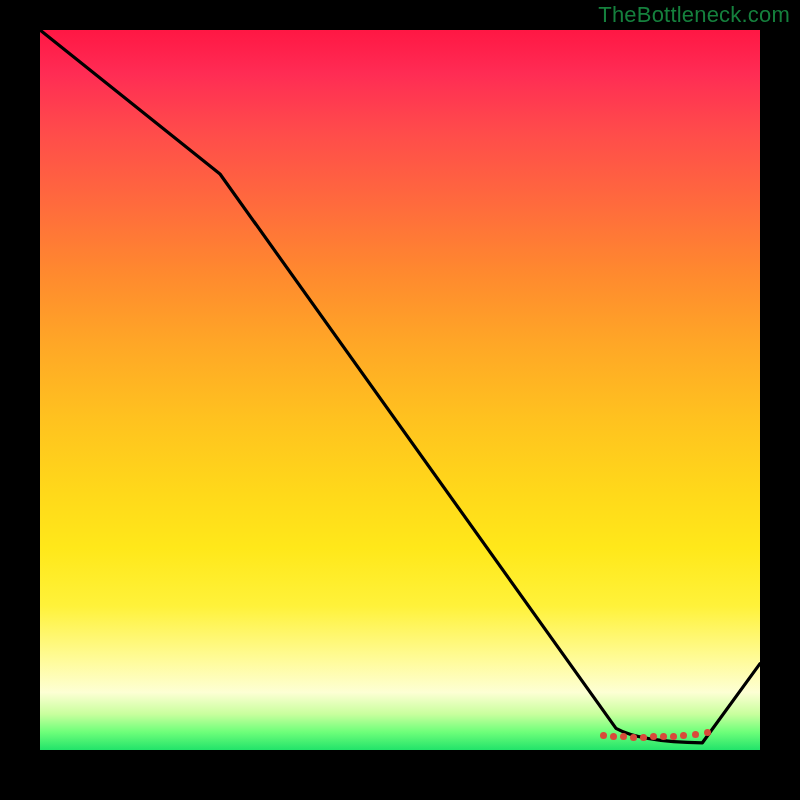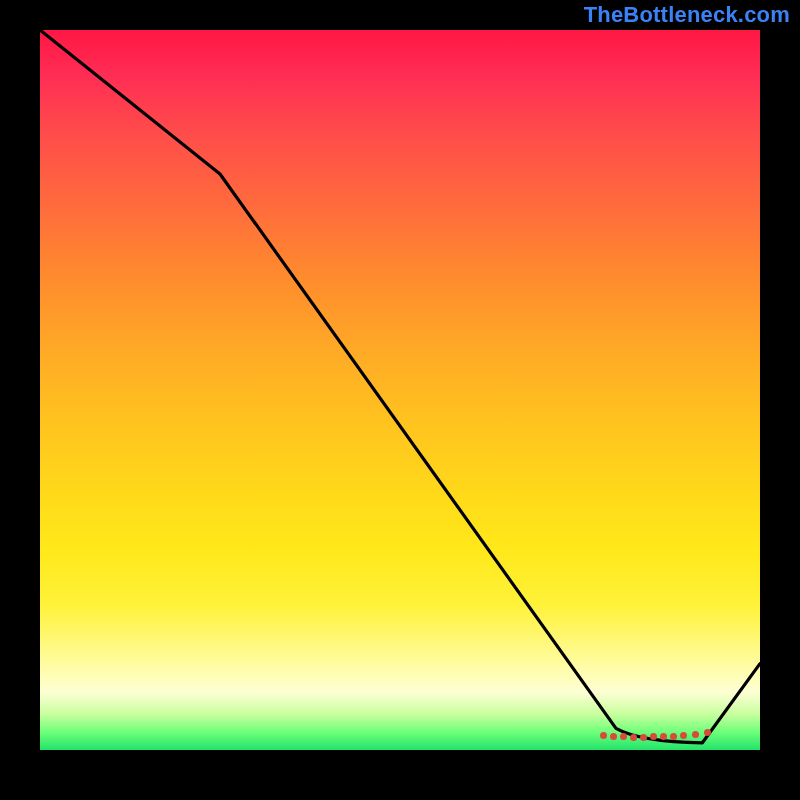--- a/index.html
+++ b/index.html
@@ -13,23 +13,23 @@
   }
   .container {
     position: relative;
     width: 800px;
     height: 800px;
   }
   .watermark {
     position: absolute;
     top: 2px;
     right: 10px;
-    color: #3b82f6;
+    color: #15803d;
     font-size: 22px;
-    font-weight: 700;
+    font-weight: 400;
     letter-spacing: 0.2px;
   }
   .plot-area {
     position: absolute;
     left: 40px;
     top: 30px;
     width: 720px;
     height: 720px;
     
     background: linear-gradient(

